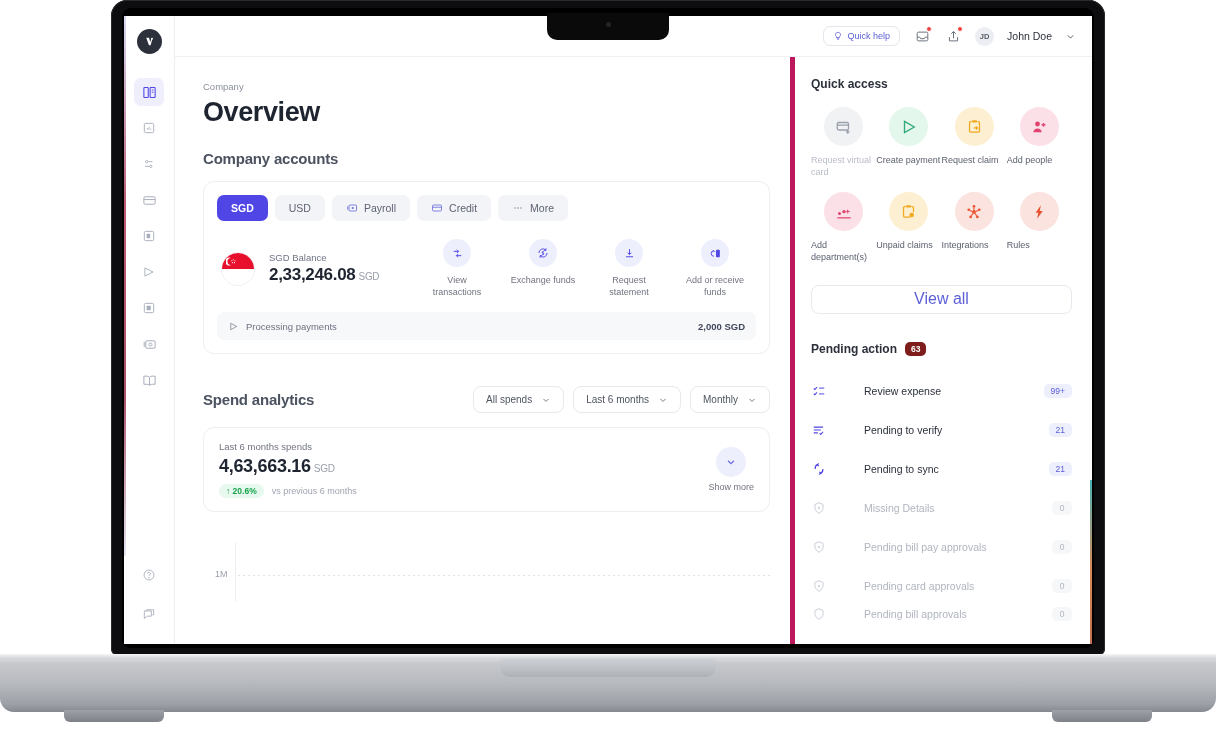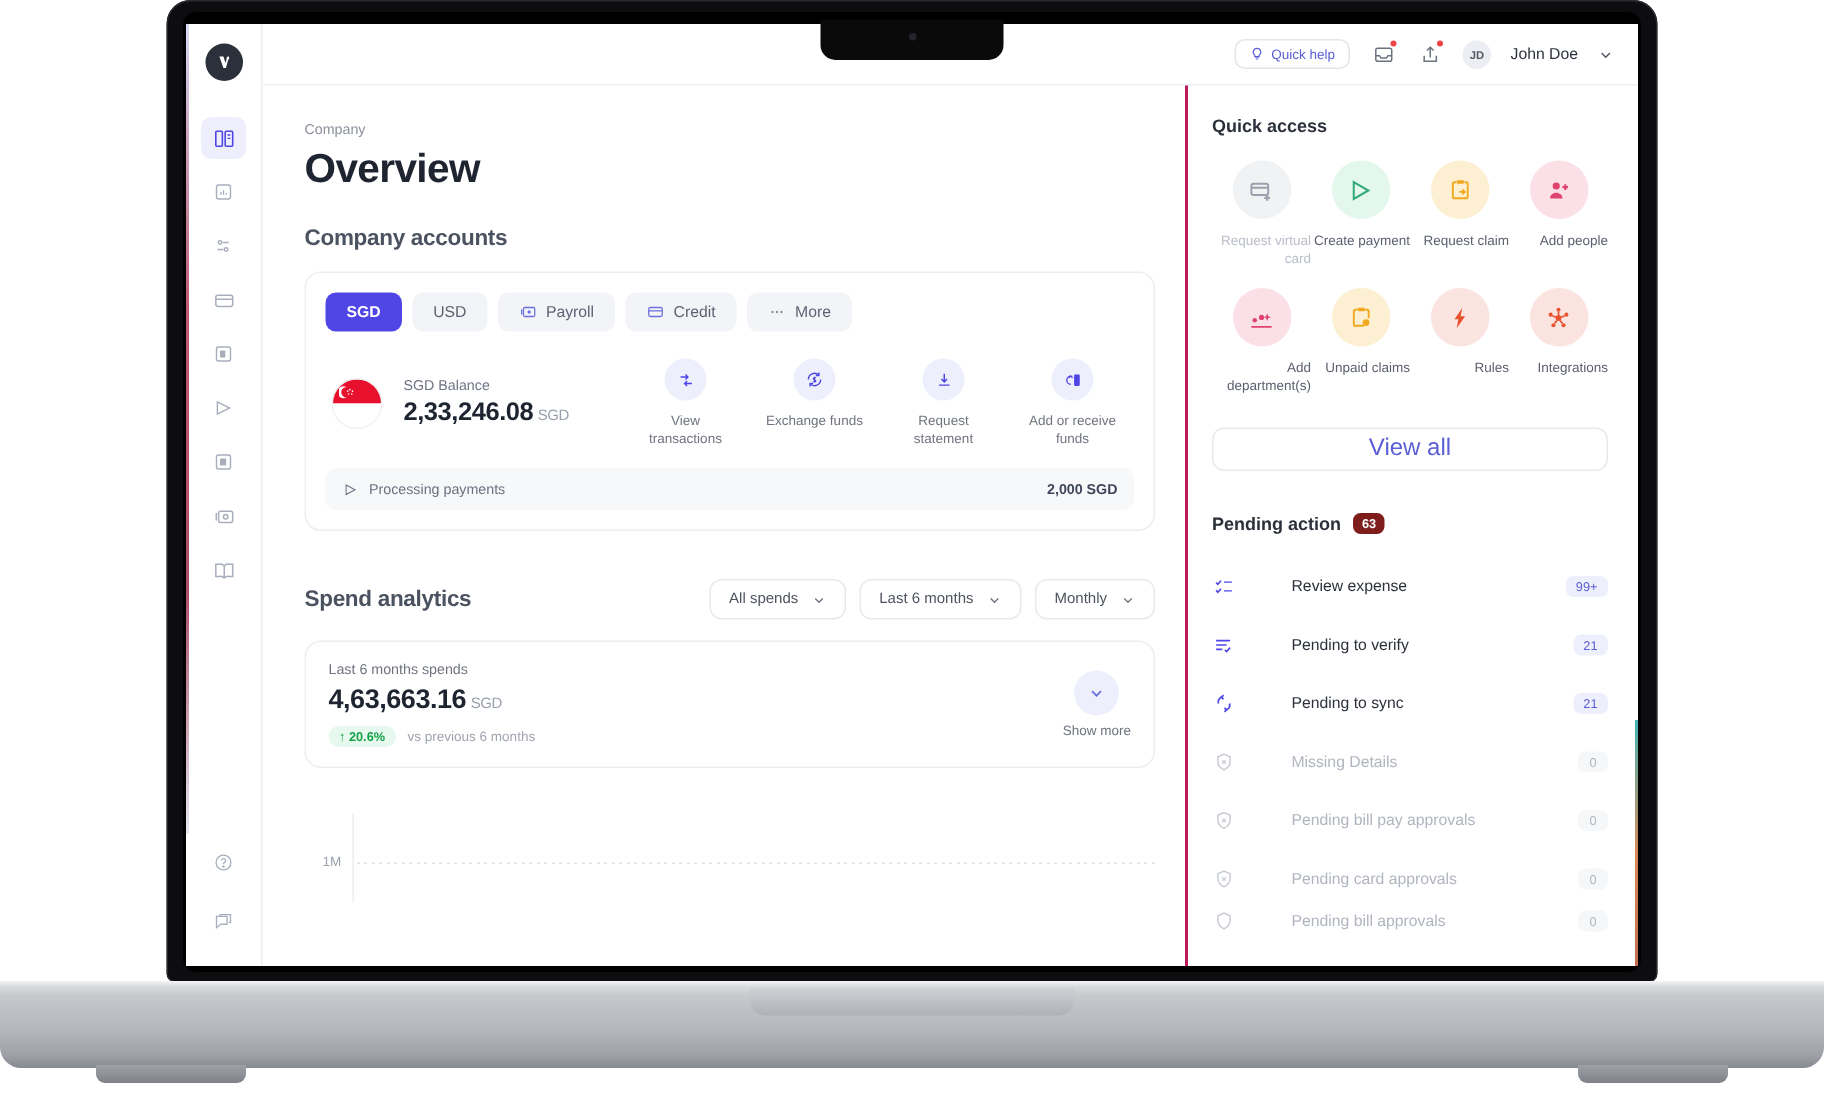--- a/index.html
+++ b/index.html
@@ -195,27 +195,27 @@
   .chart { margin-top:30px; position:relative; height:60px; }
   .chart-ylab { position:absolute; left:12px; top:27px; font-size:9px; color:#9aa0ac; }
   .chart-axis { position:absolute; left:32px; top:0; bottom:0; width:1px; background:#eceef2; }
   .chart-grid {
     position:absolute; left:35px; right:0; top:33px; height:1px;
     background:repeating-linear-gradient(90deg,#dfe2e9 0 2px,transparent 2px 5px);
   }
 
   
   .right {
-    width:302px; flex:0 0 302px; border-left:2px solid #be185d;
+    width:302px; flex:0 0 302px; border-left:5px solid #be185d;
     padding:20px 20px 0 16px; overflow:hidden;
   }
   .r-title { font-size:12px; font-weight:bold; color:#2b303b; margin-bottom:16px; }
 
   .qa-grid { display:grid; grid-template-columns:repeat(4,1fr); row-gap:14px; }
-  .qa { text-align:right; cursor:pointer; }
+  .qa { text-align:left; cursor:pointer; }
   .qa-circ {
     width:39px; height:39px; border-radius:50%; margin:0 auto 8px;
     display:flex; align-items:center; justify-content:center;
   }
   .qa-lab { font-size:9px; color:#5c6170; line-height:1.35; }
   .qa.dim .qa-lab { color:#b9bdc7; }
 
   .viewall {
     margin:21px 0 0; border:1px solid #e7e9ee; border-radius:8px;
     height:29px; display:flex; align-items:center; justify-content:center;
@@ -602,40 +602,40 @@
                       <path d="M19 13V6.5A1.5 1.5 0 0017.5 5H16"></path>
                       <rect x="8.5" y="3" width="7" height="3.4" rx="1" fill="currentColor" stroke="none"></rect>
                       <circle cx="16.5" cy="17" r="3.2" fill="currentColor" stroke="none"></circle>
                     </svg>
                 </div>
                 <div class="qa-lab">Unpaid claims</div>
               </div>
 
               <div class="qa">
                 <div class="qa-circ" style="background:#fbe3e0;color:#e9522e">
-                  <svg width="18" height="18" viewBox="0 0 24 24" fill="currentColor">
-                      <path d="M14.5 3l-7 10H11l-1.5 8 7.5-10.5H13l1.5-7.5z"></path>
-                    </svg>
-                </div>
-                <div class="qa-lab">Rules</div>
-              </div>
-
-              <div class="qa">
-                <div class="qa-circ" style="background:#fbe3e0;color:#e9522e">
                   <svg width="18" height="18" viewBox="0 0 24 24" fill="none" stroke="currentColor" stroke-width="1.5">
                       <circle cx="12" cy="12" r="2.6" fill="currentColor" stroke="none"></circle>
                       <circle cx="12" cy="4.6" r="1.8" fill="currentColor" stroke="none"></circle>
                       <circle cx="19" cy="9" r="1.8" fill="currentColor" stroke="none"></circle>
                       <circle cx="16.5" cy="18.5" r="1.8" fill="currentColor" stroke="none"></circle>
                       <circle cx="7.5" cy="18.5" r="1.8" fill="currentColor" stroke="none"></circle>
                       <circle cx="5" cy="9" r="1.8" fill="currentColor" stroke="none"></circle>
                       <path d="M12 6.4v3M17.4 10l-3 1.3M15.5 16.8l-2.1-2.6M8.5 16.8l2.1-2.6M6.6 10l3 1.3"></path>
                     </svg>
                 </div>
                 <div class="qa-lab">Integrations</div>
+              </div>
+
+              <div class="qa">
+                <div class="qa-circ" style="background:#fbe3e0;color:#e9522e">
+                  <svg width="18" height="18" viewBox="0 0 24 24" fill="currentColor">
+                      <path d="M14.5 3l-7 10H11l-1.5 8 7.5-10.5H13l1.5-7.5z"></path>
+                    </svg>
+                </div>
+                <div class="qa-lab">Rules</div>
               </div>
             </div>
 
             <div class="viewall">View all</div>
 
             <div class="pa-head">
               <span class="pa-title">Pending action</span>
               <span class="pa-count">63</span>
             </div>
 

